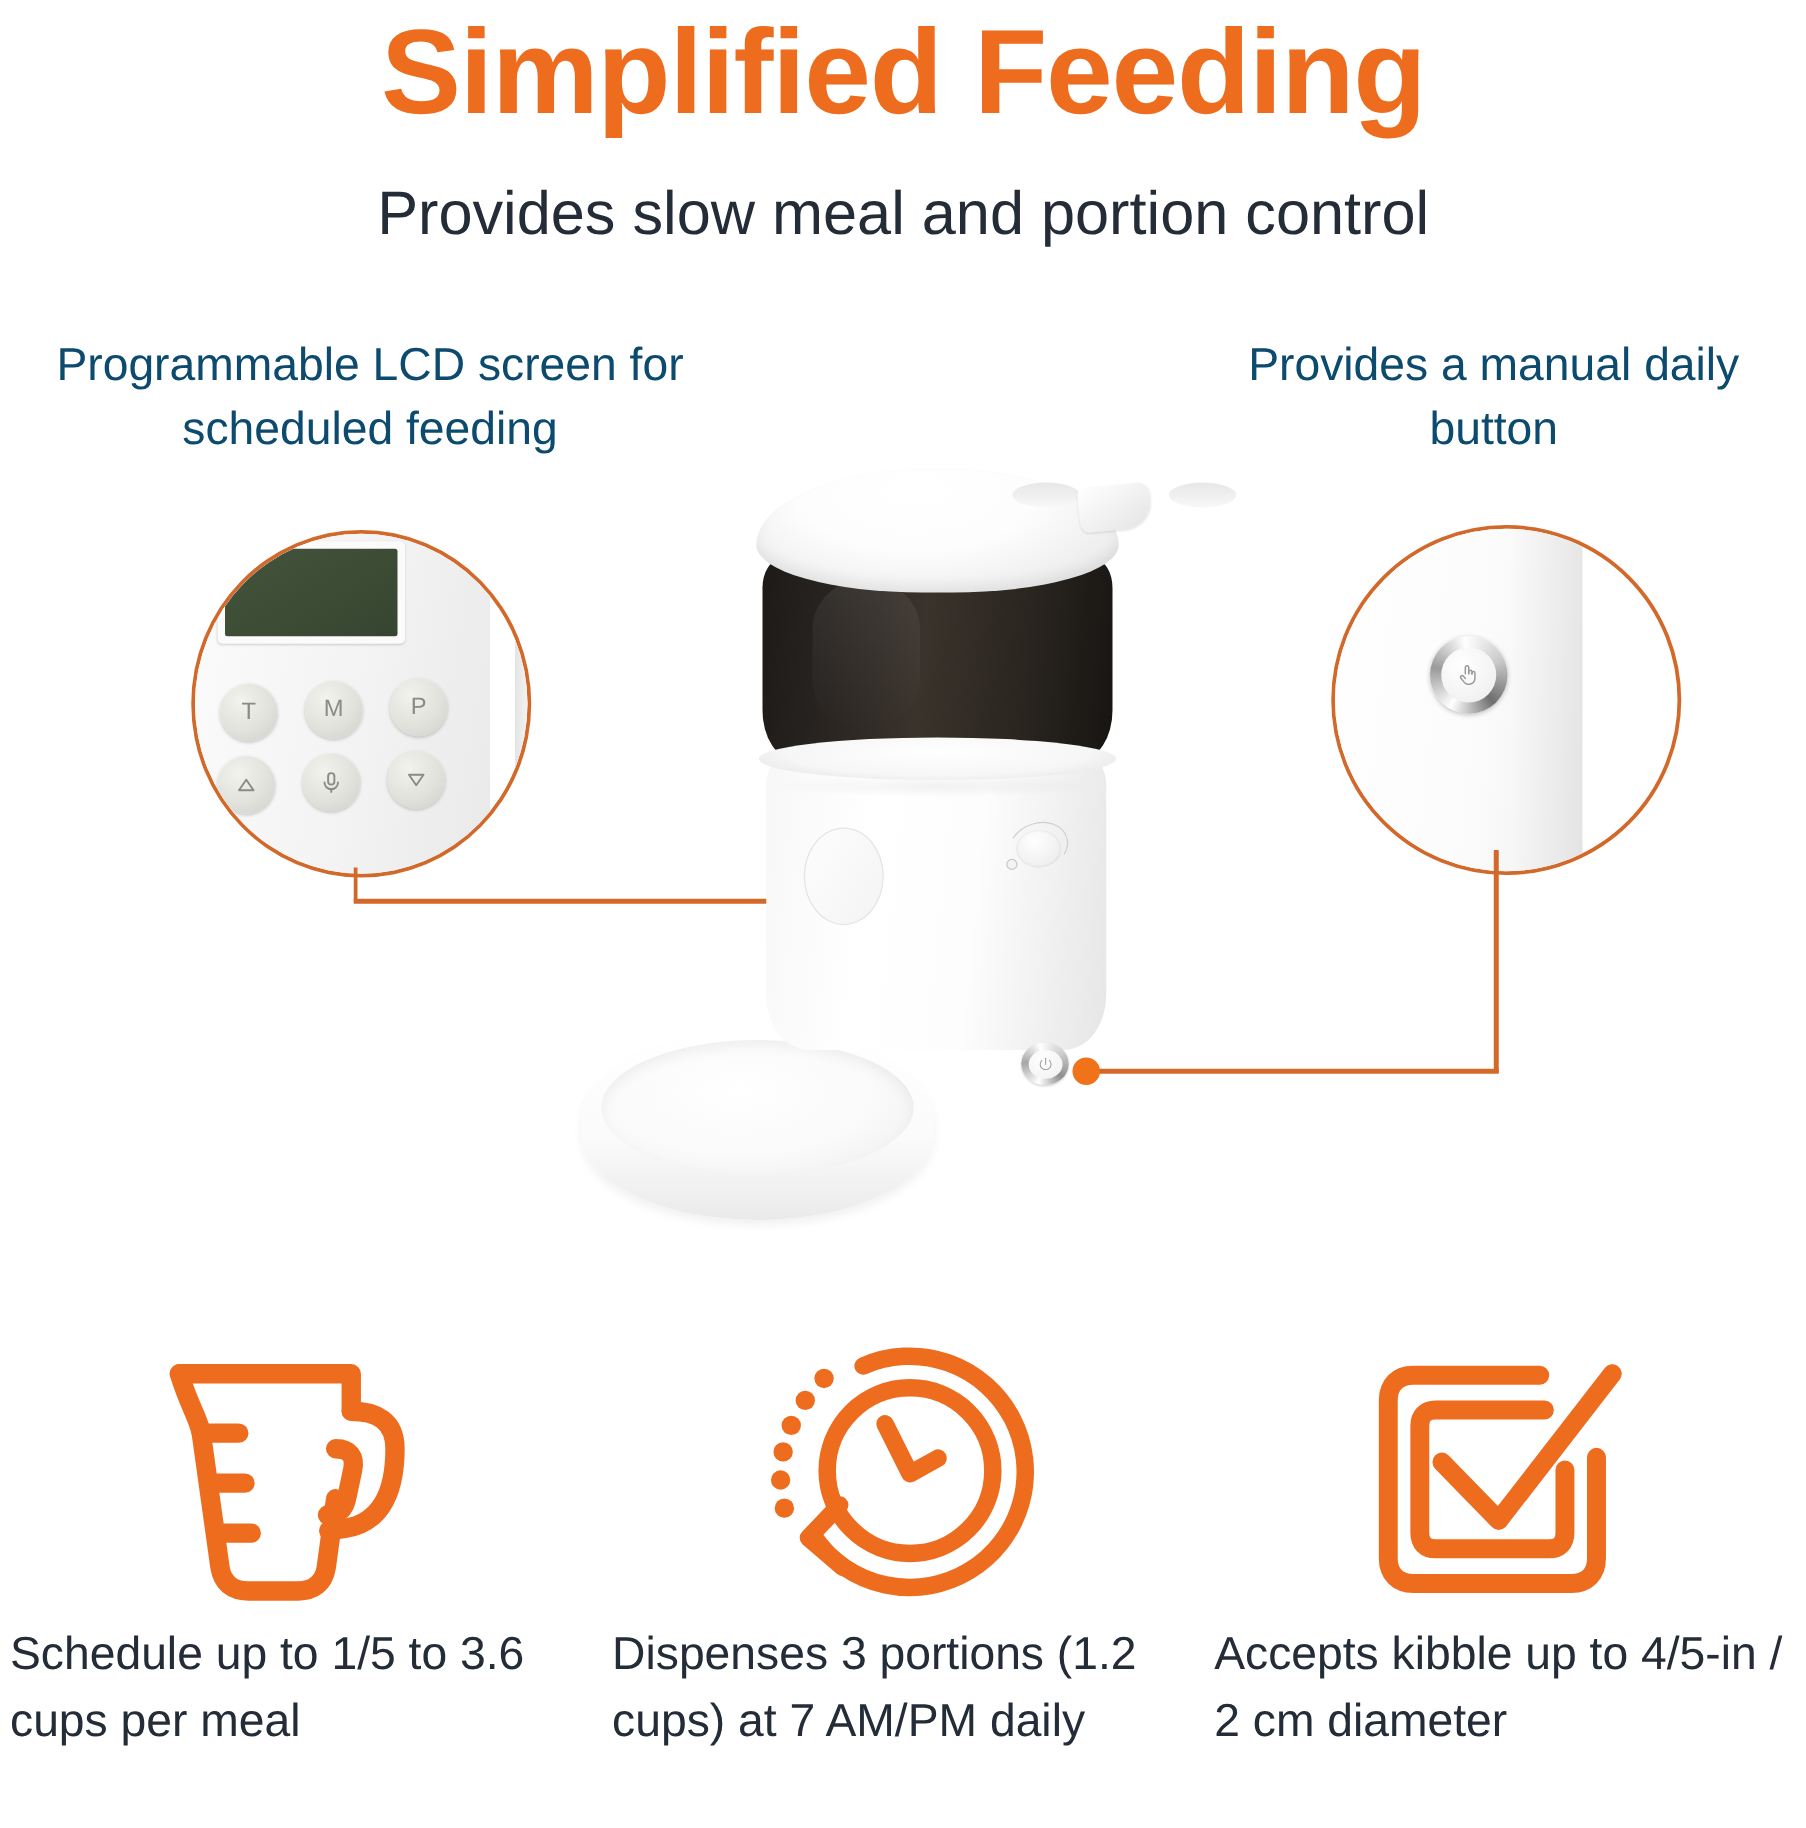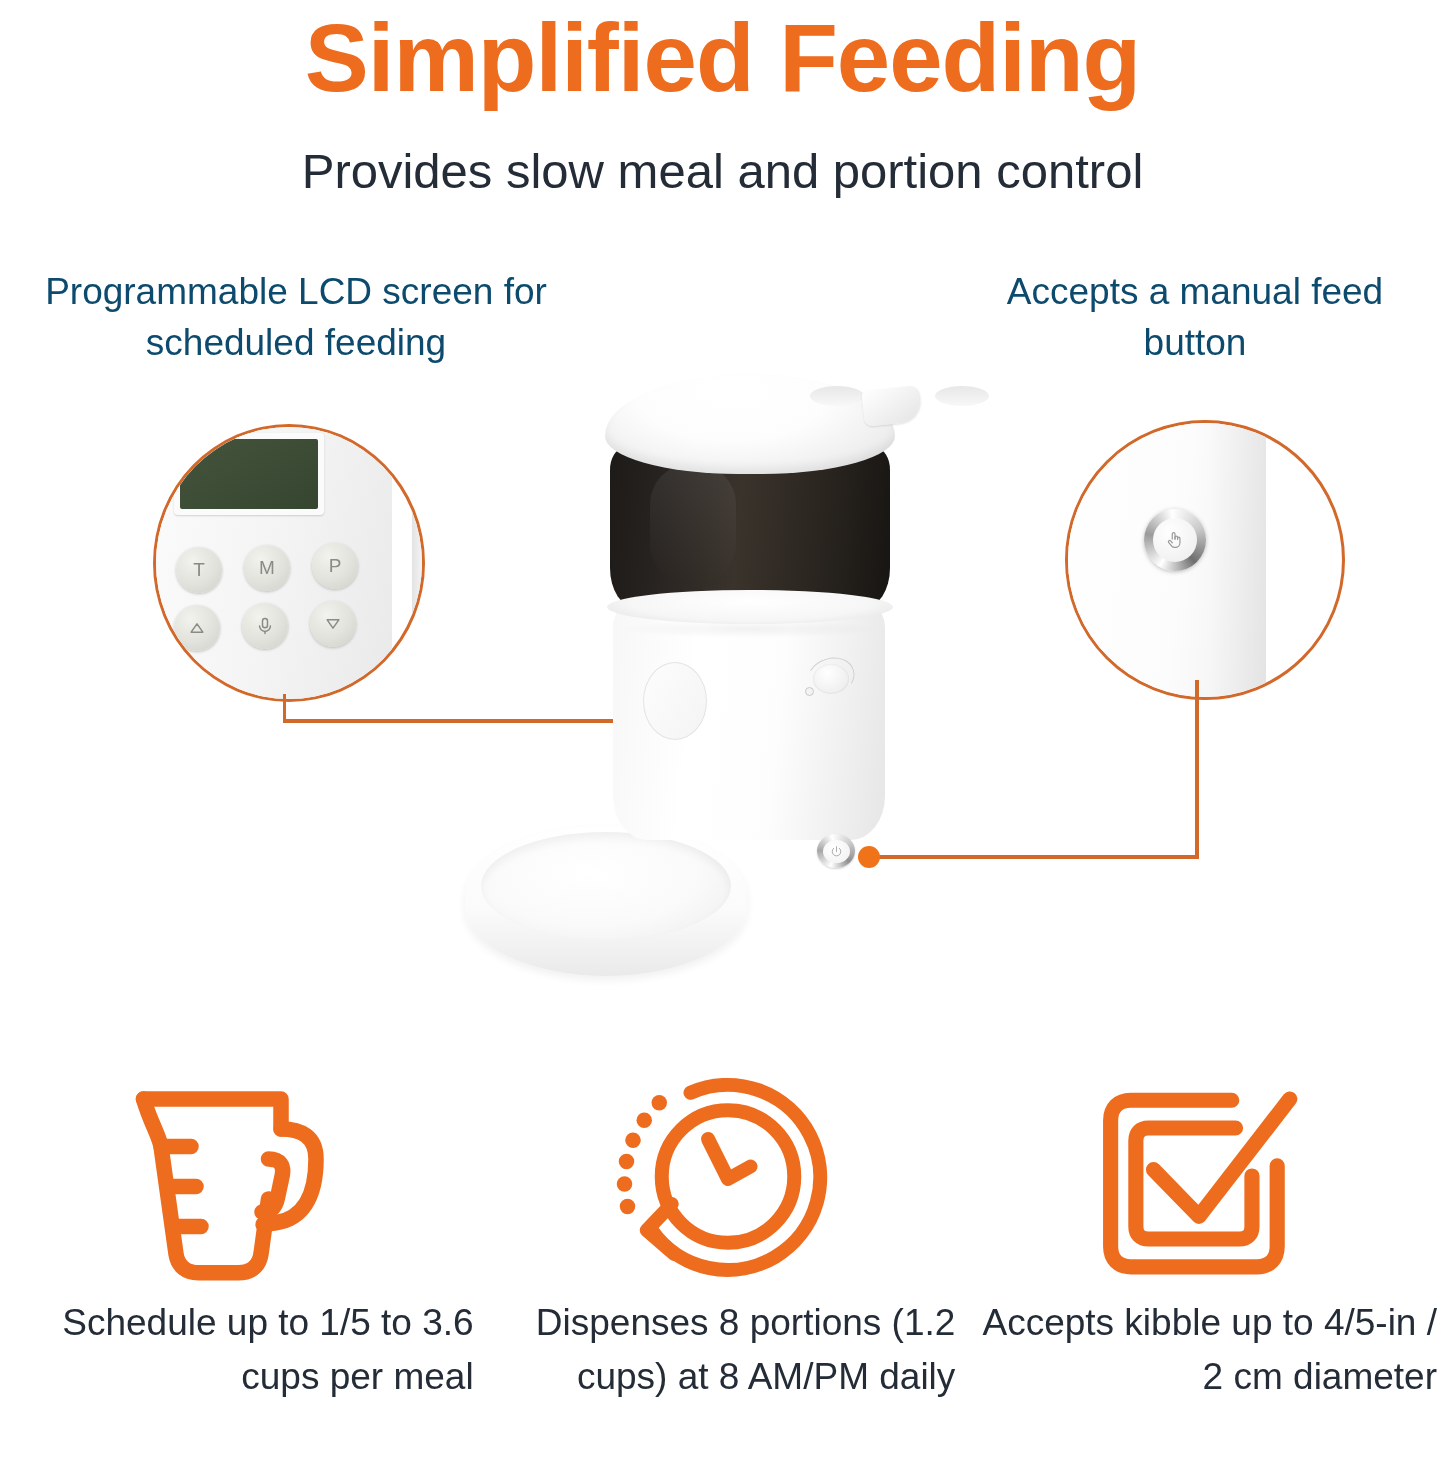--- a/index.html
+++ b/index.html
@@ -302,34 +302,34 @@
     display: flex;
     align-items: center;
     justify-content: center;
   }
   .feature-icon svg { display: block; }
   .feature-caption {
     font-size: 37px;
     font-weight: 400;
     color: #242C37;
     line-height: 1.45;
-    text-align: right;
+    text-align: left;
     padding: 0 8px;
   }
 </style>
 </head>
 <body>
 
 <div id="page">
 
   <div class="title">Simplified Feeding</div>
   <div class="subtitle">Provides slow meal and portion control</div>
 
   <div class="callout-label" id="callout-left-label">Programmable LCD screen for scheduled feeding</div>
-  <div class="callout-label" id="callout-right-label">Accepts a manual feed button</div>
+  <div class="callout-label" id="callout-right-label">Provides a manual daily button</div>
 
   <div class="detail-circle" id="detail-lcd">
     <div class="lcd-device">
       <div class="edge-a"></div>
 
       <div class="lcd-bezel"></div>
       <div class="lcd-screen"></div>
 
       <div class="key" style="left:54px;  top:142px;">T</div>
       <div class="key" style="left:122px; top:140px;">M</div>
@@ -436,21 +436,21 @@
           <path d="M33 7.5 A37 37 0 1 1 17.5 62.5"></path>
           <path d="M25.5 52 L15.5 62.5 L26.5 72"></path>
           <circle cx="20.5" cy="11.5" r="3.1" fill="#EE6C1E" stroke="none"></circle>
           <circle cx="14.5" cy="18.5" r="3.1" fill="#EE6C1E" stroke="none"></circle>
           <circle cx="10.0" cy="26.5" r="3.1" fill="#EE6C1E" stroke="none"></circle>
           <circle cx="7.4" cy="35.0" r="3.1" fill="#EE6C1E" stroke="none"></circle>
           <circle cx="6.6" cy="44.0" r="3.1" fill="#EE6C1E" stroke="none"></circle>
           <circle cx="7.8" cy="53.0" r="3.1" fill="#EE6C1E" stroke="none"></circle>
         </svg>
       </div>
-      <div class="feature-caption">Dispenses 8 portions (1.2 cups) at 8 AM/PM daily</div>
+      <div class="feature-caption">Dispenses 3 portions (1.2 cups) at 7 AM/PM daily</div>
     </div>
 
     <div class="feature">
       <div class="feature-icon">
         <svg width="228" height="212" viewBox="0 0 90 84" fill="none" stroke="#EE6C1E" stroke-width="6" stroke-linecap="round" stroke-linejoin="round">
           <path d="M56 10 H16 C11 10 8 13 8 18 V68 C8 73 11 76 16 76 H66 C71 76 74 73 74 68 V36"></path>
           <path d="M57.5 21 H23 C19.8 21 18 22.8 18 26 V60 C18 63.2 19.8 65 23 65 H59 C62.2 65 64 63.2 64 60 V40"></path>
           <path d="M25 37.5 L43 56 L79 9.5"></path>
         </svg>
       </div>

